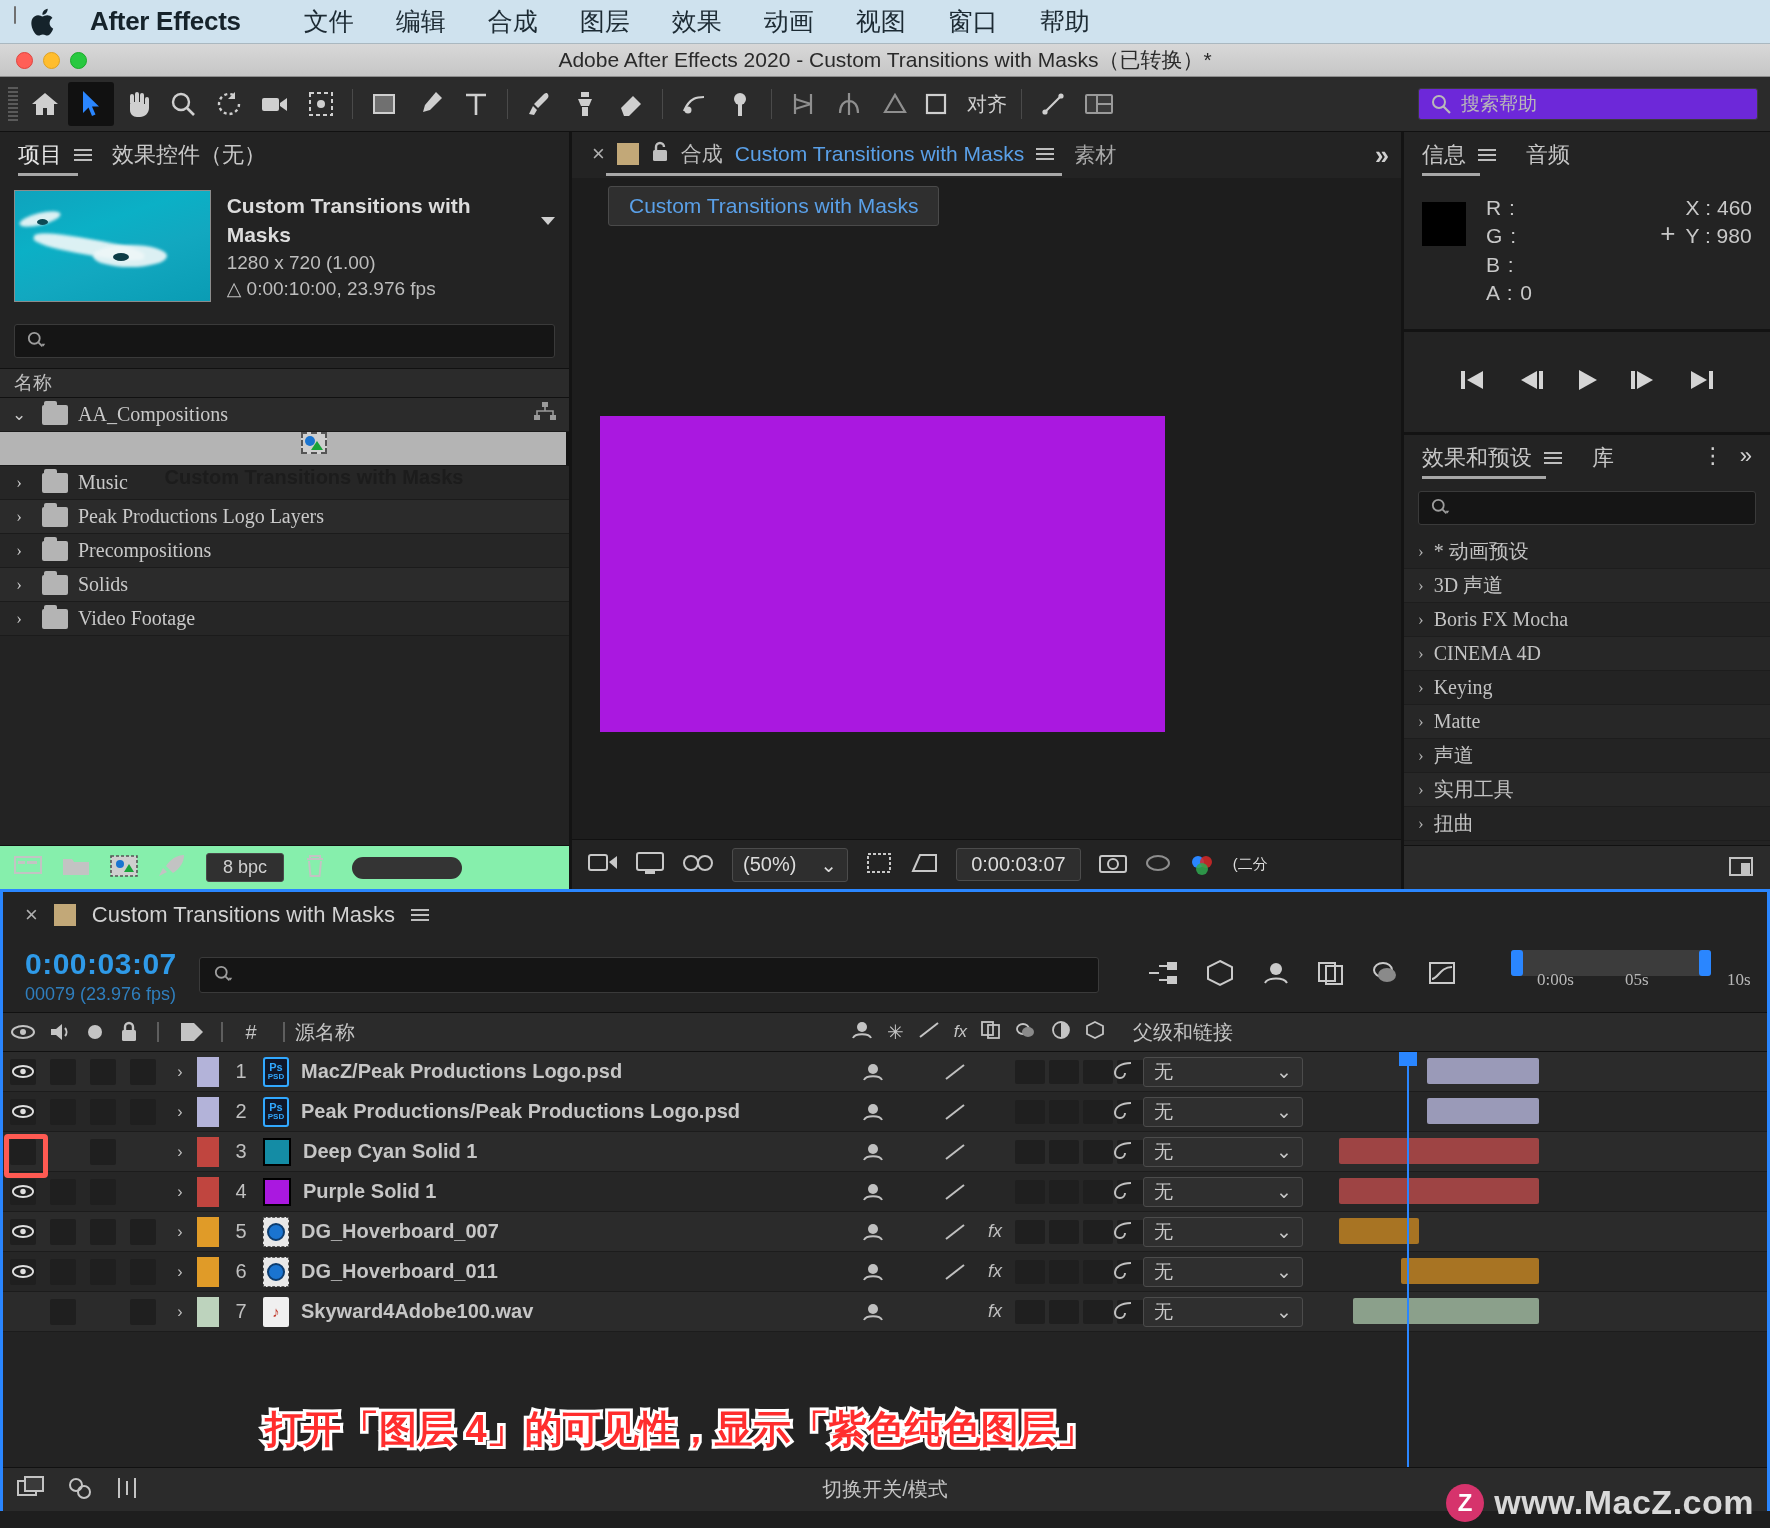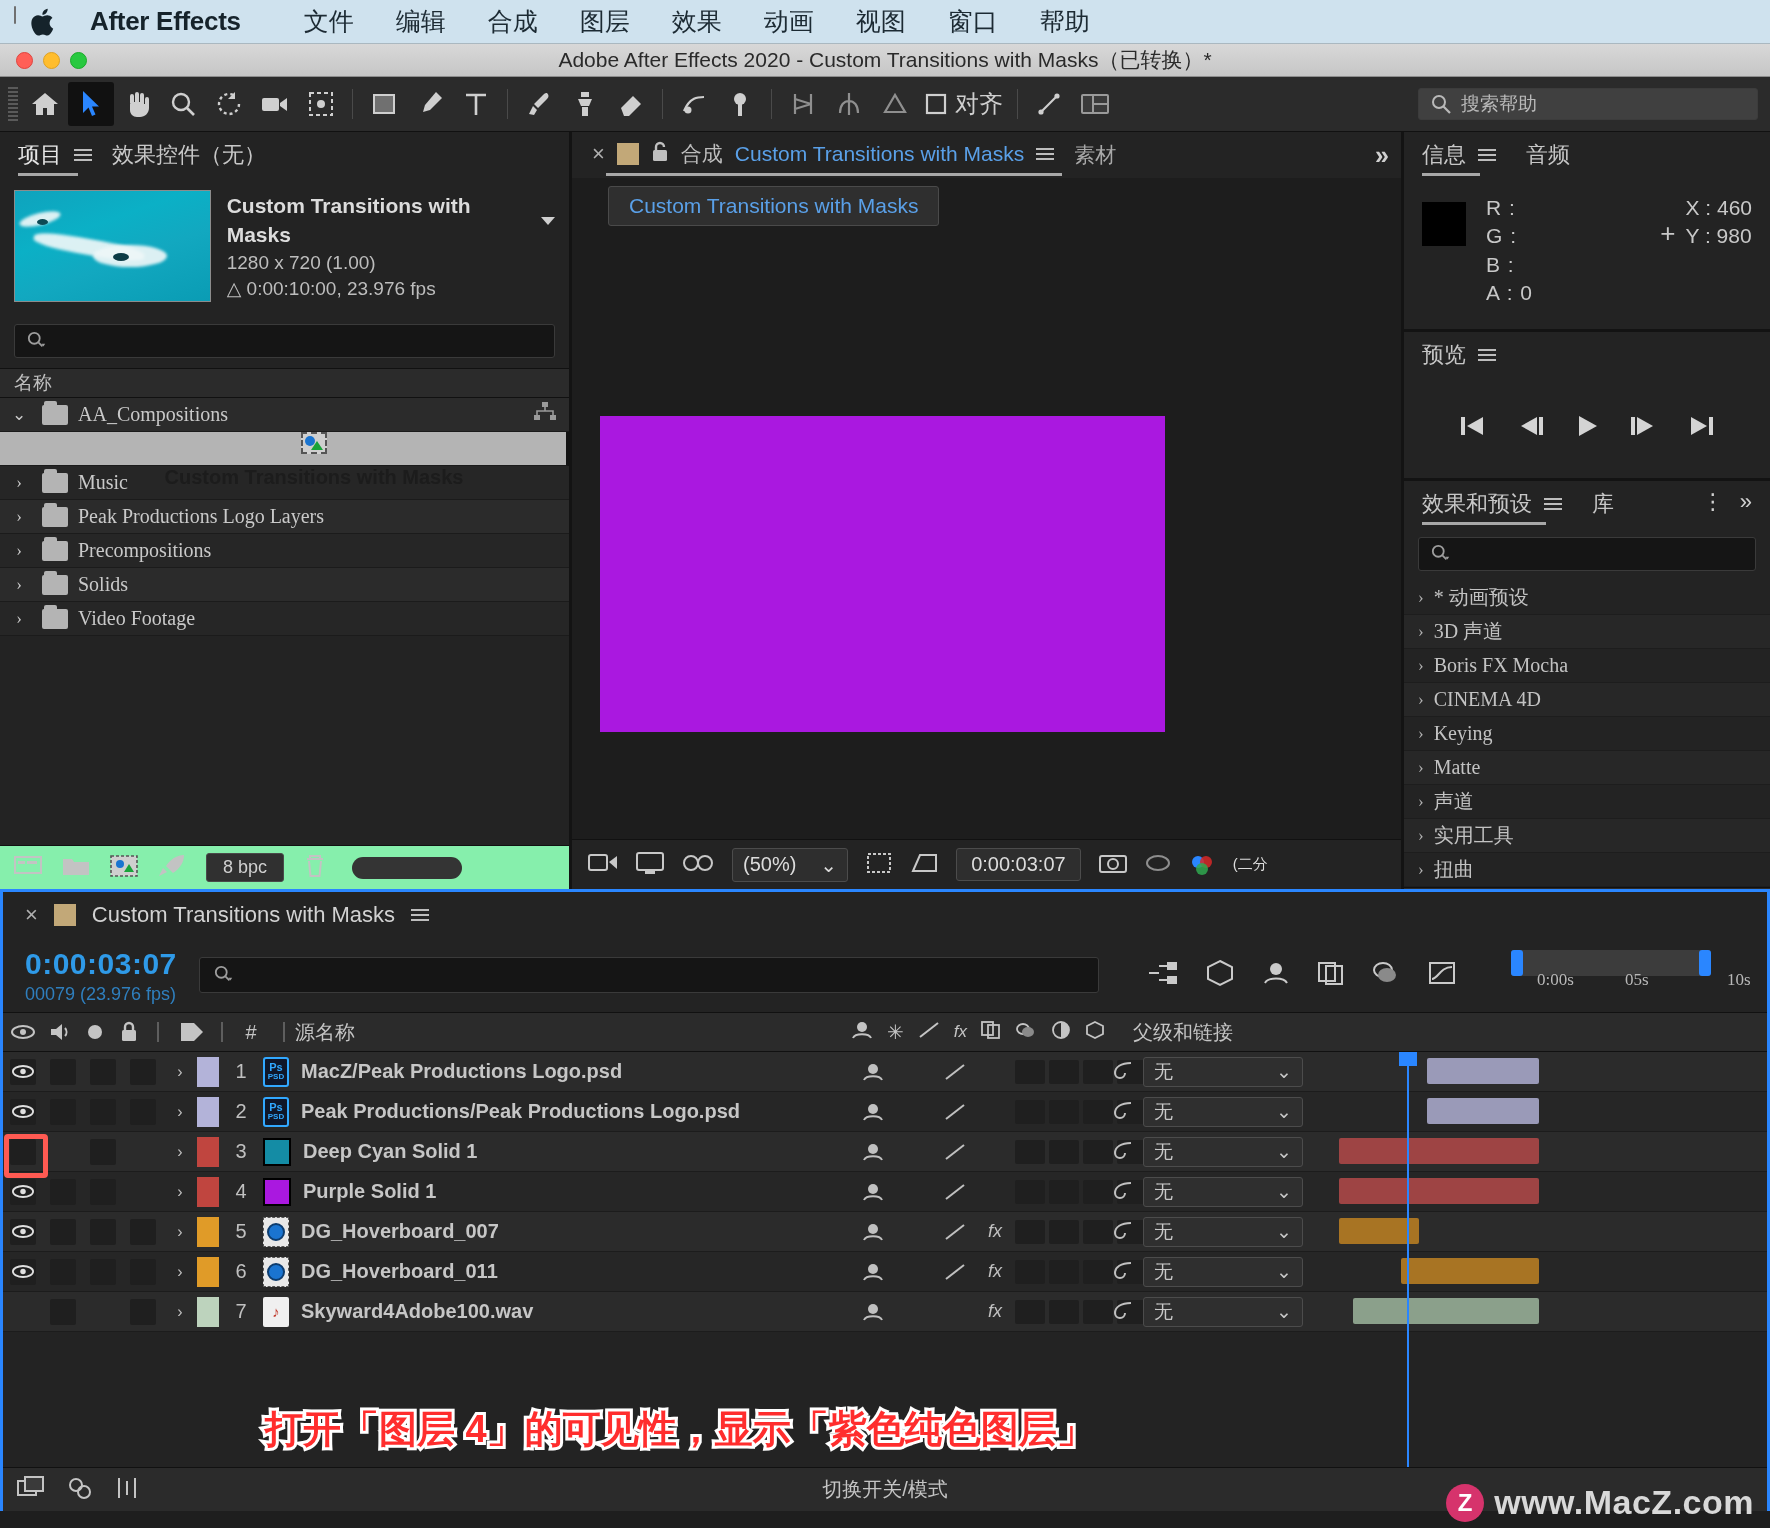--- a/index.html
+++ b/index.html
@@ -54,26 +54,26 @@
   }
   .grip { width:10px; height:34px; margin-right:4px;
     background: repeating-linear-gradient(to bottom,#5a5a5a 0 2px,transparent 2px 4px);}
   .tbtn {
     width: 46px; height: 44px; display:flex; align-items:center; justify-content:center;
     color:#cfcfcf; border-radius:3px;
   }
   .tbtn.active { background:#111; }
   .tsep { width:1px; height:30px; background:#4a4a4a; margin: 0 8px; }
   .align-box {
-    display:flex; align-items:center; gap:7px; color:#cfcfcf; font-size:24px;
+    display:flex; align-items:center; gap:19px; color:#cfcfcf; font-size:20px;
     padding: 0 6px;
   }
   .searchhelp {
     margin-left:auto; margin-right: 12px;
-    width: 340px; height: 32px; background:#404040;
+    width: 340px; height: 32px; background:#6d28d9;
     border:1px solid #3c3c3c; border-radius:3px;
     display:flex; align-items:center; gap:10px; padding-left:12px;
     color:#b9b9b9; font-size:19px;
   }
 
   
   .work { display:flex; height: 757px; background:#1b1b1b; }
 
   
   .project {
@@ -704,30 +704,20 @@
             <span class="plusmark">+</span>
             <span>
               <div>X : 460</div>
               <div>Y : 980</div>
             </span>
           </div>
         </div>
       </div>
 
       <div class="rpanel">
-        <div class="rtabs">
-          <div class="rtab">
-            <span>预览</span>
-            <span class="hamb">
-                <i></i>
-                <i></i>
-                <i></i>
-              </span>
-          </div>
-        </div>
         <div class="previewbody">
           <span>
             <svg width="32" height="26" viewBox="0 0 32 26">
                 <rect x="4" y="4" width="4" height="18" fill="#d4d4d4"></rect>
                 <path fill="#d4d4d4" d="M26 4L10 13l16 9z"></path>
               </svg>
           </span>
           <span>
             <svg width="32" height="26" viewBox="0 0 32 26">
                 <path fill="#d4d4d4" d="M22 4L6 13l16 9z"></path>

